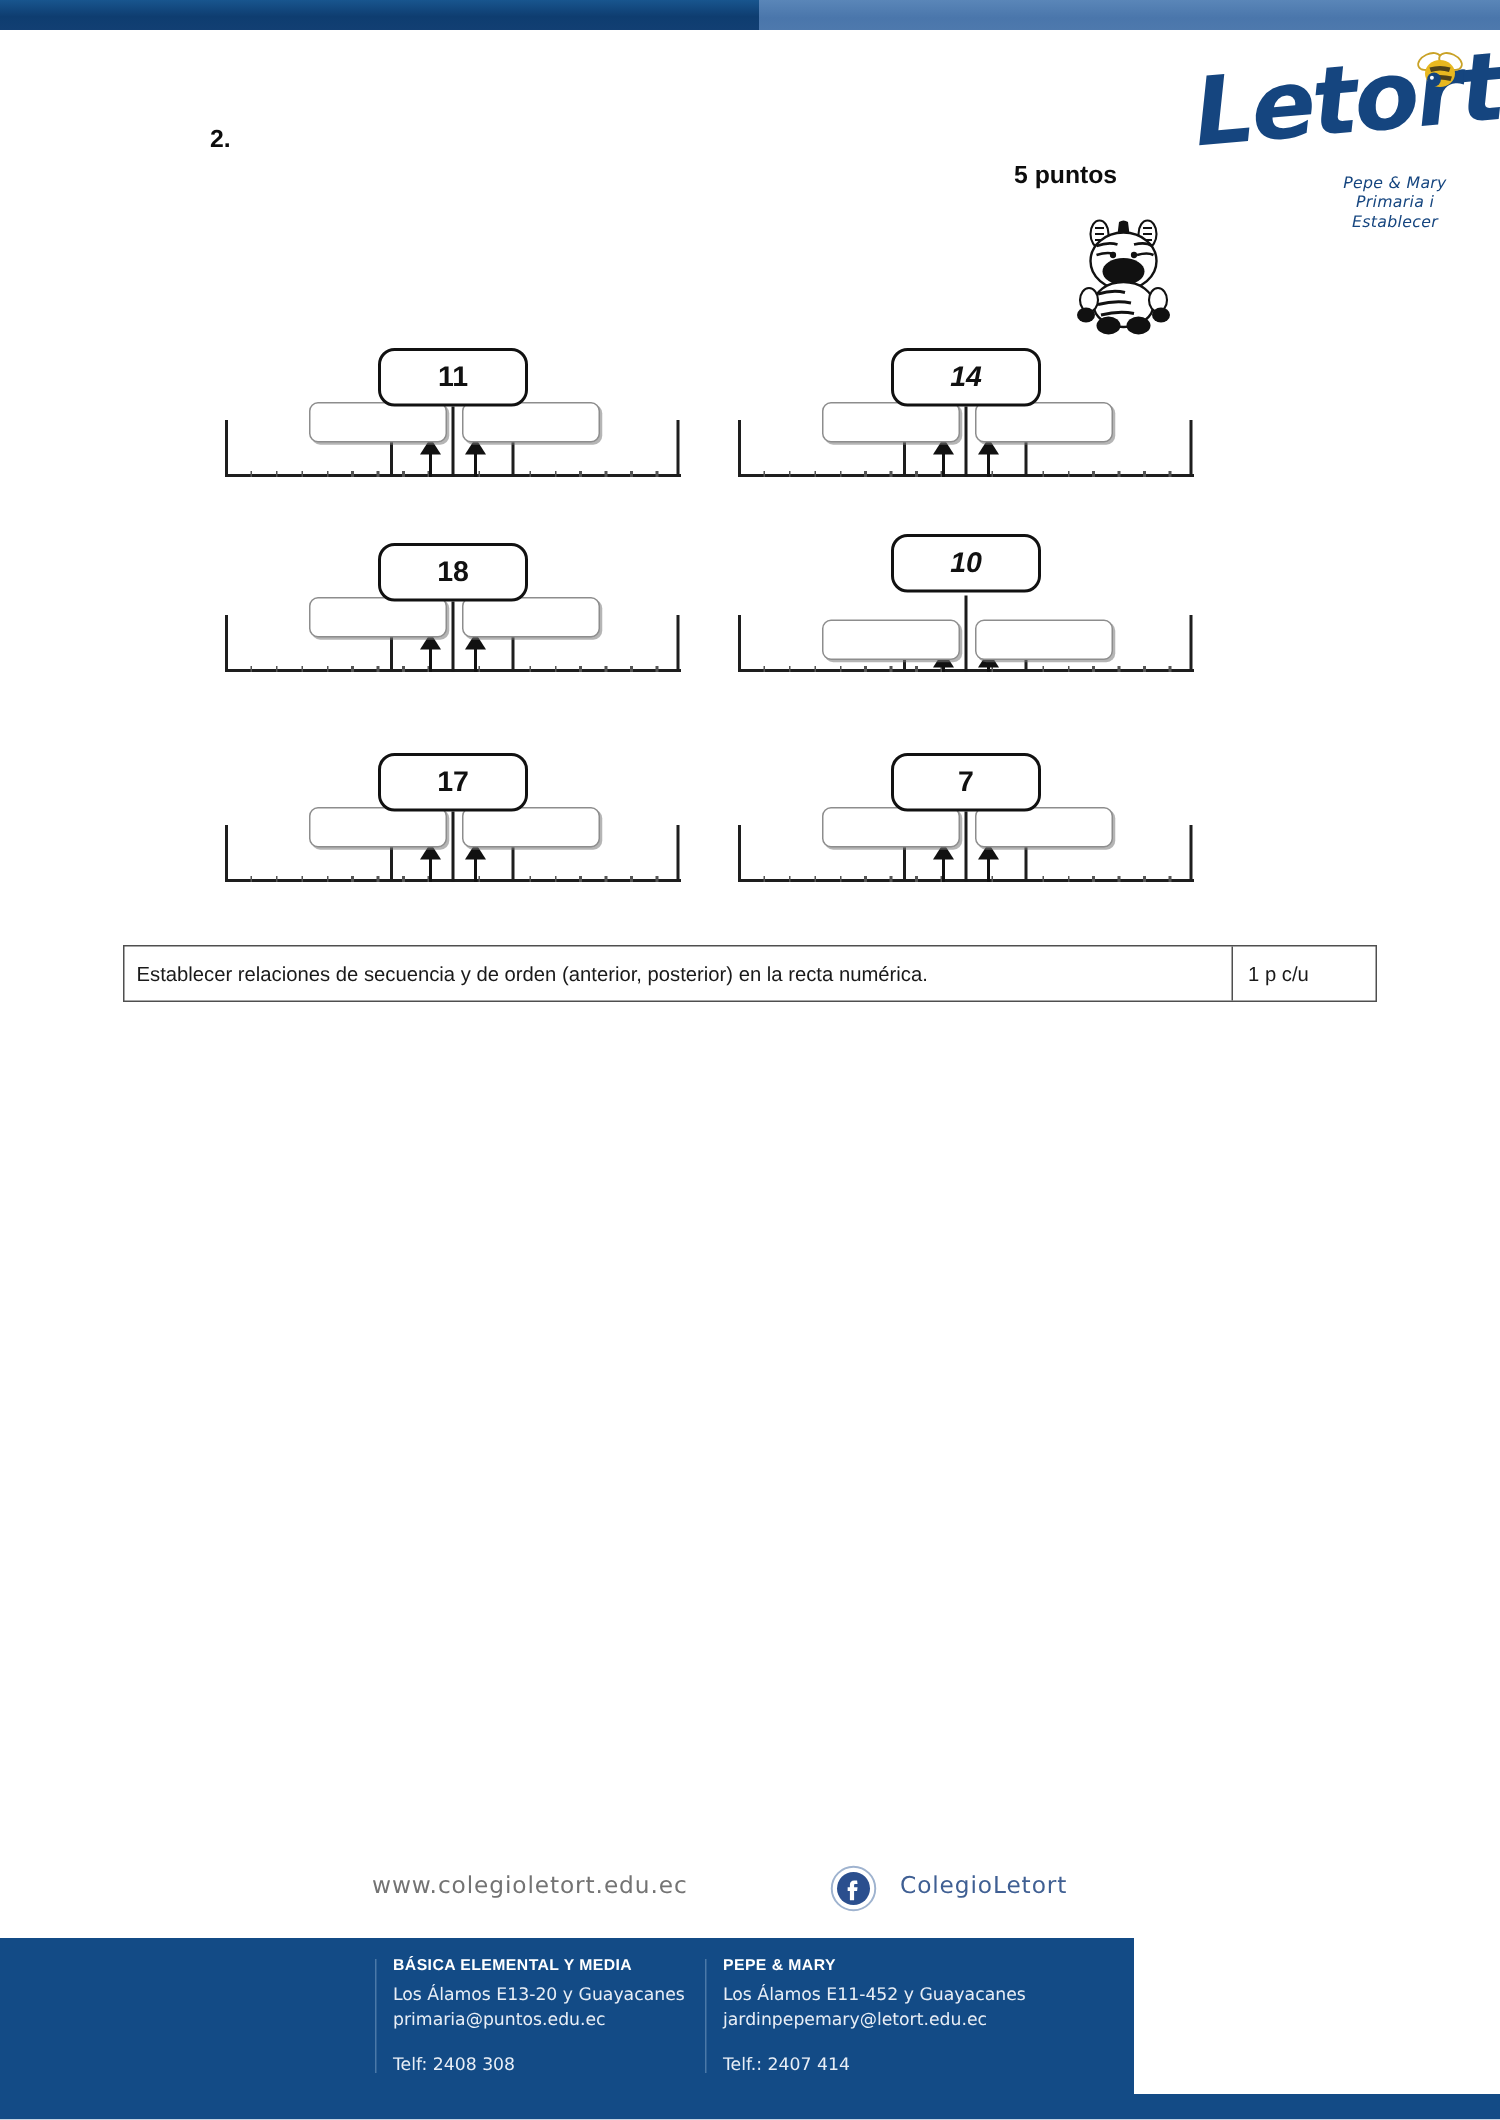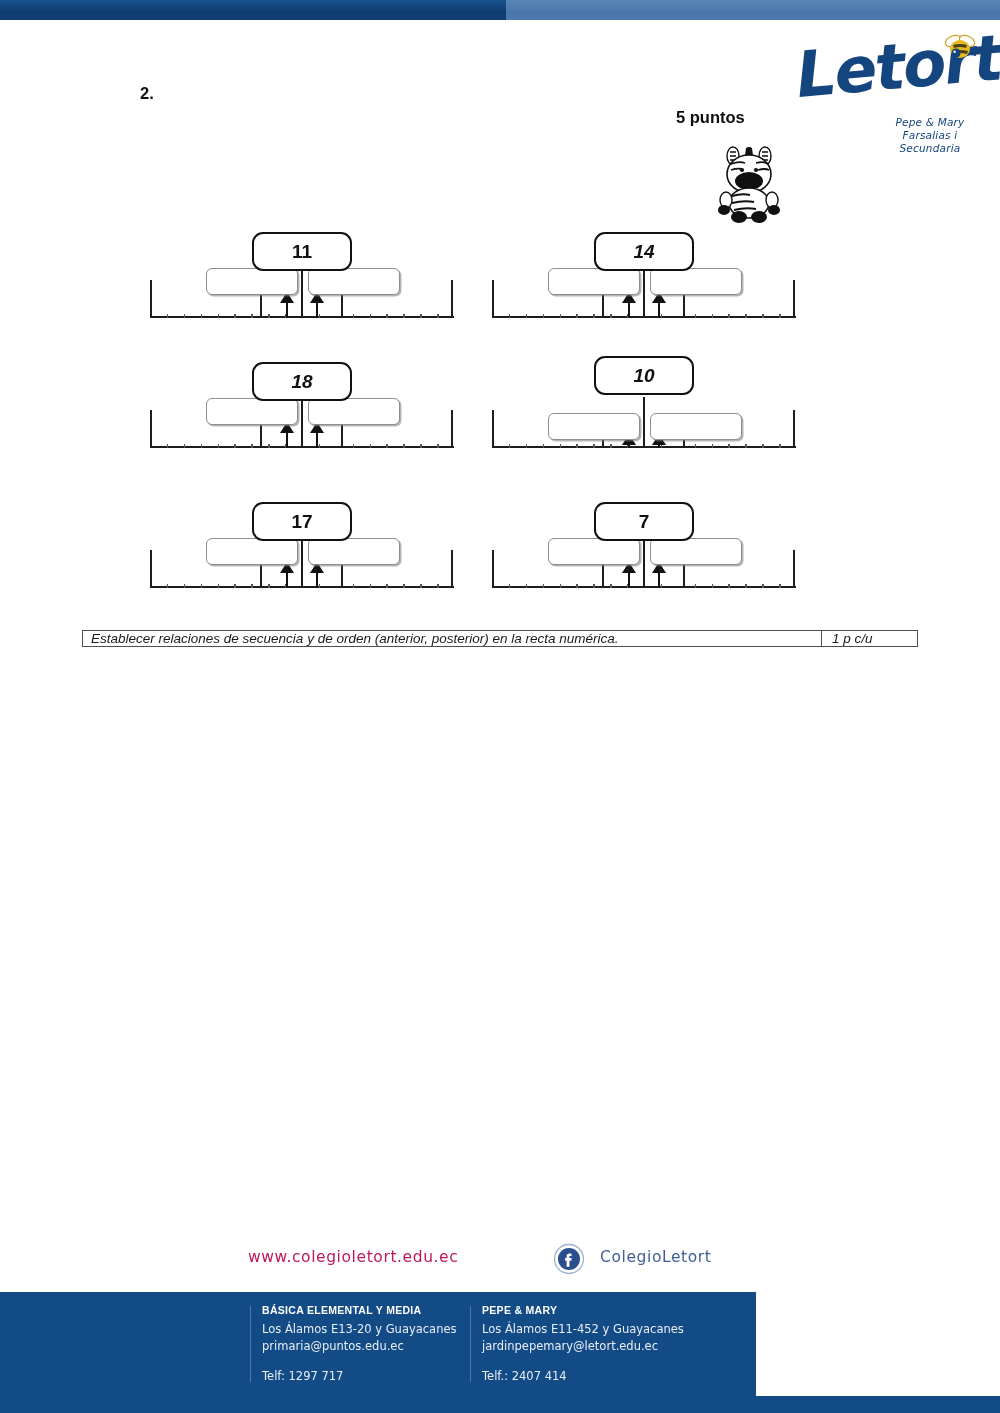--- a/index.html
+++ b/index.html
@@ -96,38 +96,38 @@
     position: absolute; left: 6px; bottom: 0; width: 2.4px; background: #111;
   }
   .arrow .head {
     position: absolute; left: 0; top: 0;
     width: 0; height: 0; border-left: 7px solid transparent;
     border-right: 7px solid transparent; border-bottom: 11px solid #111;
   }
 
   
   .criteria {
-    position: absolute; left: 82px; top: 630px; width: 836px; height: 17px;
-    display: flex; border: 1.3px solid #4f4f4f; background: #fff; font-style: italic;
+    position: absolute; left: 82px; top: 630px; width: 836px; height: 38px;
+    display: flex; border: 1.3px solid #4f4f4f; background: #fff;
   }
   .criteria-text {
     flex: 1; display: flex; align-items: center; padding-left: 8px;
     font-size: 13.5px; color: #1a1a1a;
   }
   .criteria-pts {
     width: 96px; border-left: 1.3px solid #4f4f4f;
     display: flex; align-items: center; padding-left: 10px;
     font-size: 13.5px; color: #1a1a1a;
   }
 
   
   .weblink {
     position: absolute; left: 248px; top: 1248px;
     font-family: "DejaVu Sans", sans-serif;
-    font-size: 15.5px; color: #be185d; letter-spacing: .6px;
+    font-size: 15.5px; color: #737373; letter-spacing: .6px;
   }
   .fb-icon { position: absolute; left: 553px; top: 1243px; width: 32px; height: 32px; }
   .fb-name {
     position: absolute; left: 600px; top: 1248px;
     font-family: "DejaVu Sans", sans-serif;
     font-size: 15.5px; color: #3f5f93; letter-spacing: .6px;
   }
 
   
   .footer { position: absolute; left: 0; top: 1292px; width: 1000px; height: 121px; }
@@ -166,21 +166,21 @@
 
   <div class="topbar">
     <div class="topbar-dark"></div>
     <div class="topbar-light"></div>
   </div>
 
   <div class="logo-wrap">
     <div class="logo-word">Letort</div>
     <div class="logo-tag">
       <div>Pepe &amp; Mary</div>
-      <div>Farsalias i Secundaria</div>
+      <div>Primaria i Establecer</div>
     </div>
     <svg class="bee" viewBox="0 0 34 30">
       <ellipse cx="10" cy="9" rx="8" ry="5" fill="#ffffff" stroke="#c9a227" stroke-width="1.2" transform="rotate(-25 10 9)"></ellipse>
       <ellipse cx="24" cy="9" rx="8" ry="5" fill="#ffffff" stroke="#c9a227" stroke-width="1.2" transform="rotate(25 24 9)"></ellipse>
       <ellipse cx="17" cy="17" rx="10" ry="9" fill="#e8b820"></ellipse>
       <path d="M10 13 Q17 11 24 13 L23 16 Q17 14 11 16 Z" fill="#1a1a1a" opacity=".75"></path>
       <path d="M9 19 Q17 17 25 19 L24 22 Q17 20 10 22 Z" fill="#1a1a1a" opacity=".75"></path>
       <circle cx="13" cy="21" r="4.6" fill="#15457f"></circle>
       <circle cx="11.6" cy="19.8" r="1.3" fill="#ffffff"></circle>
     </svg>
@@ -287,21 +287,21 @@
         <div class="arrow" style="left: 130px; top: 66px; height: 26px;">
           <div class="shaft" style="height: 26px;"></div>
           <div class="head"></div>
         </div>
         <div class="arrow" style="left: 160px; top: 66px; height: 26px;">
           <div class="shaft" style="height: 26px;"></div>
           <div class="head"></div>
         </div>
       </div>
       <div class="item" style="left: 150px; top: 356px;">
-        <div class="numbox" style="left: 102px; top: 6px; font-style: italic;">18</div>
+        <div class="numbox" style="left: 102px; top: 6px;">18</div>
         <div class="stem" style="left: 151px; top: 45px; height: 47px;"></div>
         <div class="line" style="left: 0px; top: 46px;">
           <div class="baseline"></div>
           <div class="tick end" style="left: 0px;"></div>
           <div class="tick end" style="left: 301px;"></div>
           <div class="tick mid" style="left: 110px;"></div>
           <div class="tick mid" style="left: 191px;"></div>
           <div class="tick small" style="left: 16.8889px;"></div>
           <div class="tick small" style="left: 33.7778px;"></div>
           <div class="tick small" style="left: 50.6667px;"></div>
@@ -455,21 +455,21 @@
   <div class="footer">
     <div class="footer-band"></div>
     <div class="footer-strip"></div>
 
     <div class="fsep" style="left:250px;"></div>
 
     <div class="fcol" style="left:262px;">
       <div class="t">BÁSICA ELEMENTAL Y MEDIA</div>
       <div class="l">Los Álamos E13-20 y Guayacanes</div>
       <div class="l">primaria@puntos.edu.ec</div>
-      <div class="tel">Telf: 1297 717</div>
+      <div class="tel">Telf: 2408 308</div>
     </div>
     <div class="fsep" style="left:470px;"></div>
 
     <div class="fcol" style="left:482px;">
       <div class="t">PEPE &amp; MARY</div>
       <div class="l">Los Álamos E11-452 y Guayacanes</div>
       <div class="l">jardinpepemary@letort.edu.ec</div>
       <div class="tel">Telf.: 2407 414</div>
     </div>
 

